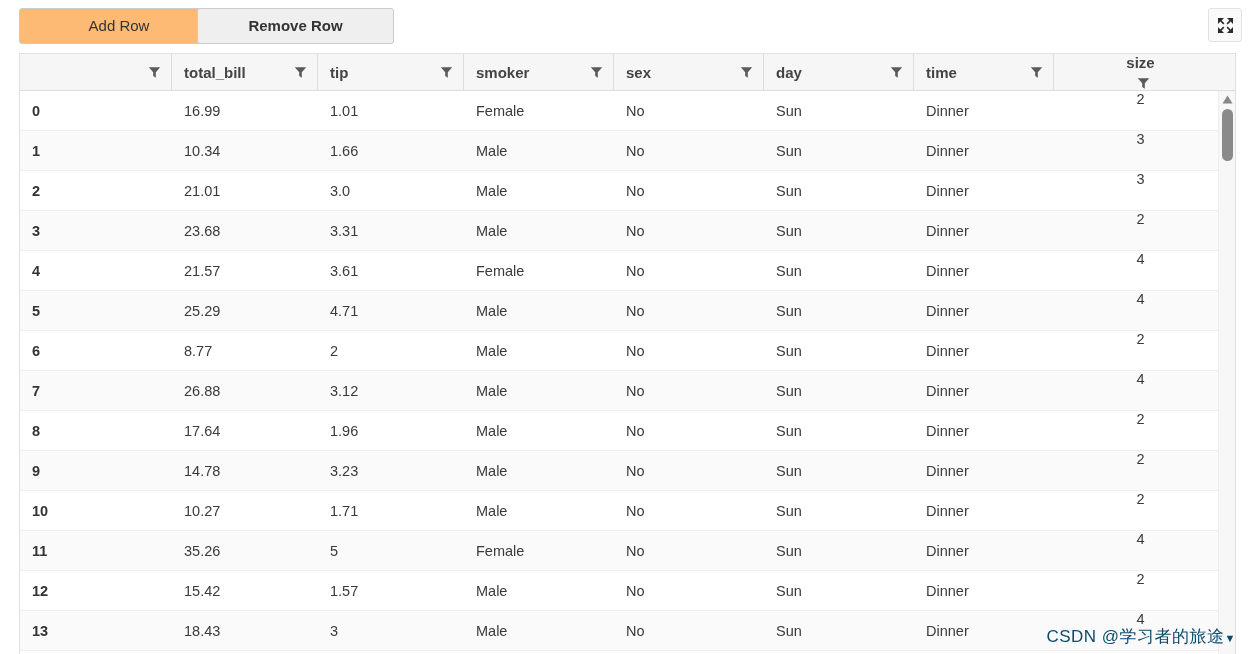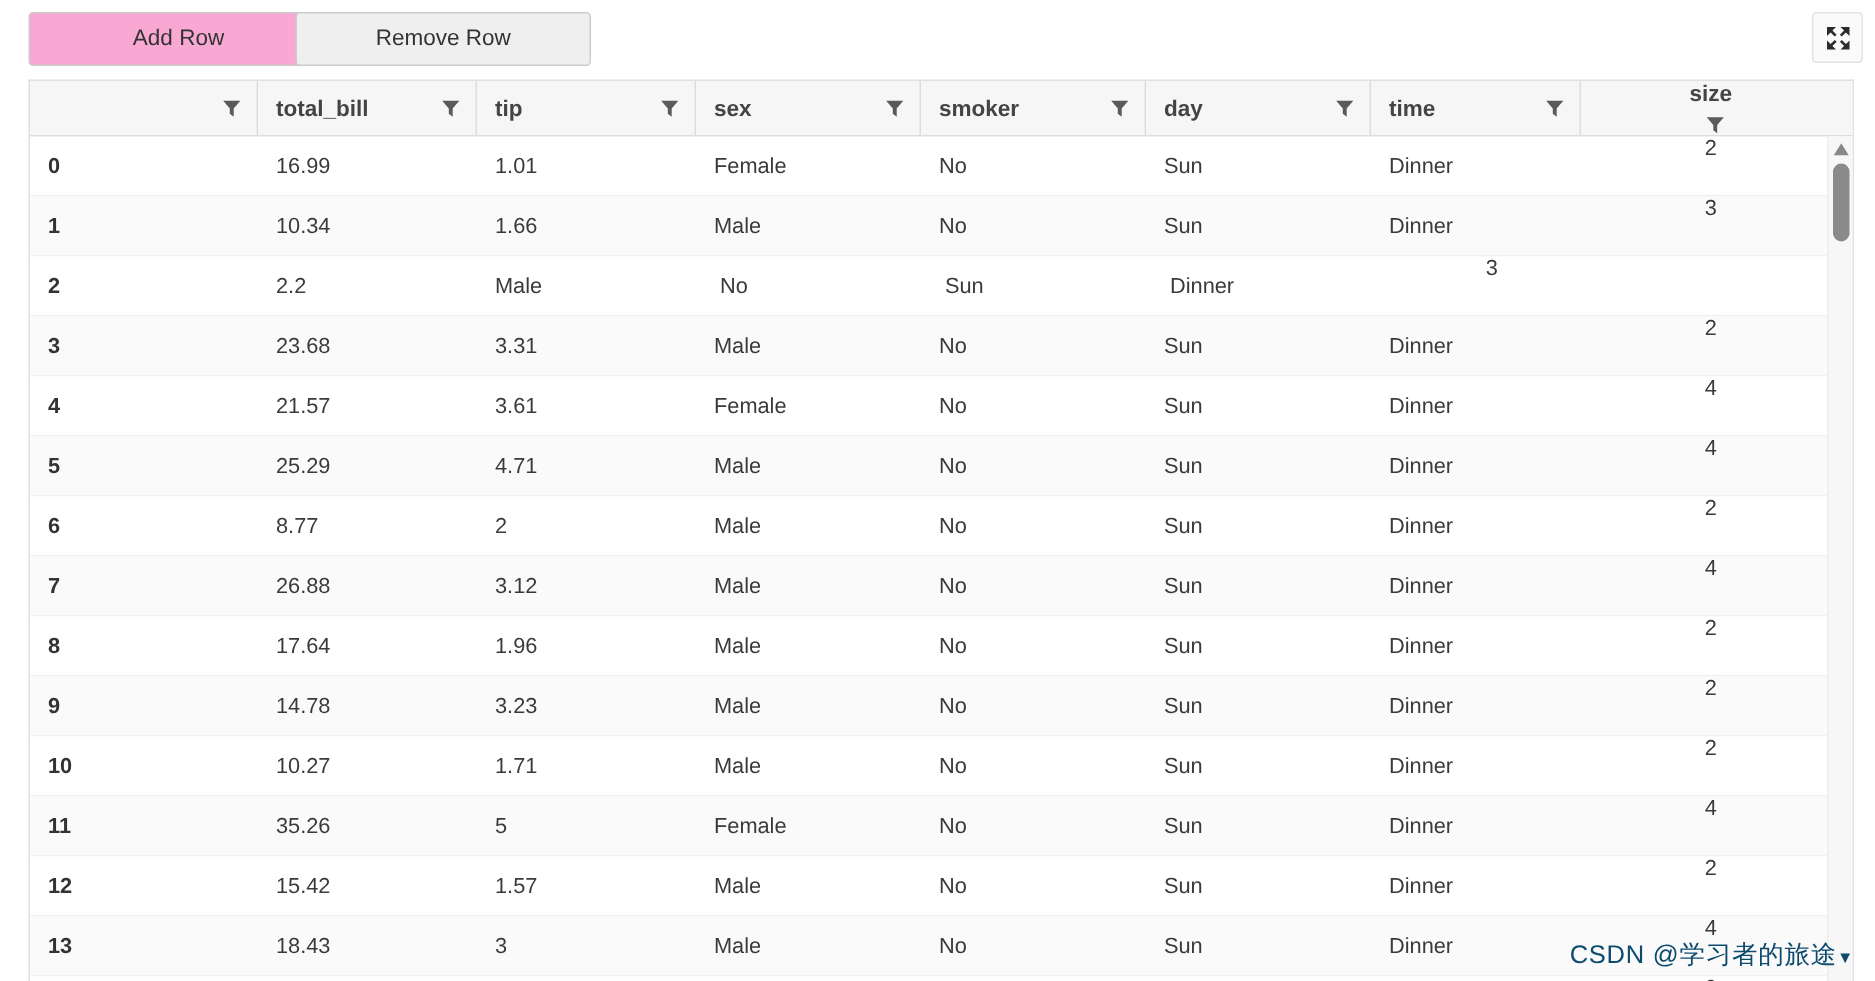--- a/index.html
+++ b/index.html
@@ -34,26 +34,27 @@
     color: #333333;
     text-align: center;
     line-height: 34px;
     cursor: pointer;
     box-sizing: border-box;
     padding: 0;
   }
   #btn-add-row {
     left: 19px;
     width: 200px;
-    background: #f9a8d4;
+    background: #fdba74;
   }
   #btn-remove-row {
     left: 197px;
     width: 197px;
     background: #efefef;
+    font-weight: bold;
   }
 
   #btn-fullscreen {
     position: absolute;
     right: 8px;
     top: 8px;
     width: 34px;
     height: 34px;
     background: #fafafa;
     border: 1px solid #e2e2e2;
@@ -213,28 +214,28 @@
         <svg class="filter-ico" width="13" height="13" viewBox="0 0 13 13">
           <path d="M0.8 1.2 L12.2 1.2 L7.8 6.3 L7.8 11.8 L5.2 9.9 L5.2 6.3 Z" fill="#5a5a5a"></path>
         </svg>
       </div>
       <div class="hcell c2">
         <span>tip</span>
         <svg class="filter-ico" width="13" height="13" viewBox="0 0 13 13">
           <path d="M0.8 1.2 L12.2 1.2 L7.8 6.3 L7.8 11.8 L5.2 9.9 L5.2 6.3 Z" fill="#5a5a5a"></path>
         </svg>
       </div>
+      <div class="hcell c4">
+        <span>smoker</span>
+        <svg class="filter-ico" width="13" height="13" viewBox="0 0 13 13">
+          <path d="M0.8 1.2 L12.2 1.2 L7.8 6.3 L7.8 11.8 L5.2 9.9 L5.2 6.3 Z" fill="#5a5a5a"></path>
+        </svg>
+      </div>
       <div class="hcell c3">
         <span>sex</span>
-        <svg class="filter-ico" width="13" height="13" viewBox="0 0 13 13">
-          <path d="M0.8 1.2 L12.2 1.2 L7.8 6.3 L7.8 11.8 L5.2 9.9 L5.2 6.3 Z" fill="#5a5a5a"></path>
-        </svg>
-      </div>
-      <div class="hcell c4">
-        <span>smoker</span>
         <svg class="filter-ico" width="13" height="13" viewBox="0 0 13 13">
           <path d="M0.8 1.2 L12.2 1.2 L7.8 6.3 L7.8 11.8 L5.2 9.9 L5.2 6.3 Z" fill="#5a5a5a"></path>
         </svg>
       </div>
       <div class="hcell c5">
         <span>day</span>
         <svg class="filter-ico" width="13" height="13" viewBox="0 0 13 13">
           <path d="M0.8 1.2 L12.2 1.2 L7.8 6.3 L7.8 11.8 L5.2 9.9 L5.2 6.3 Z" fill="#5a5a5a"></path>
         </svg>
       </div>
@@ -268,21 +269,22 @@
         <div class="cell c1">10.34</div>
         <div class="cell c2">1.66</div>
         <div class="cell c3">Male</div>
         <div class="cell c4">No</div>
         <div class="cell c5">Sun</div>
         <div class="cell c6">Dinner</div>
         <div class="cell c7">3</div>
       </div>
       <div class="row even">
         <div class="cell c0 idx">2</div>
-        <div class="cell c2">2.2</div>
+        <div class="cell c1">21.01</div>
+        <div class="cell c2">3.0</div>
         <div class="cell c3">Male</div>
         <div class="cell c4">No</div>
         <div class="cell c5">Sun</div>
         <div class="cell c6">Dinner</div>
         <div class="cell c7">3</div>
       </div>
       <div class="row odd">
         <div class="cell c0 idx">3</div>
         <div class="cell c1">23.68</div>
         <div class="cell c2">3.31</div>

